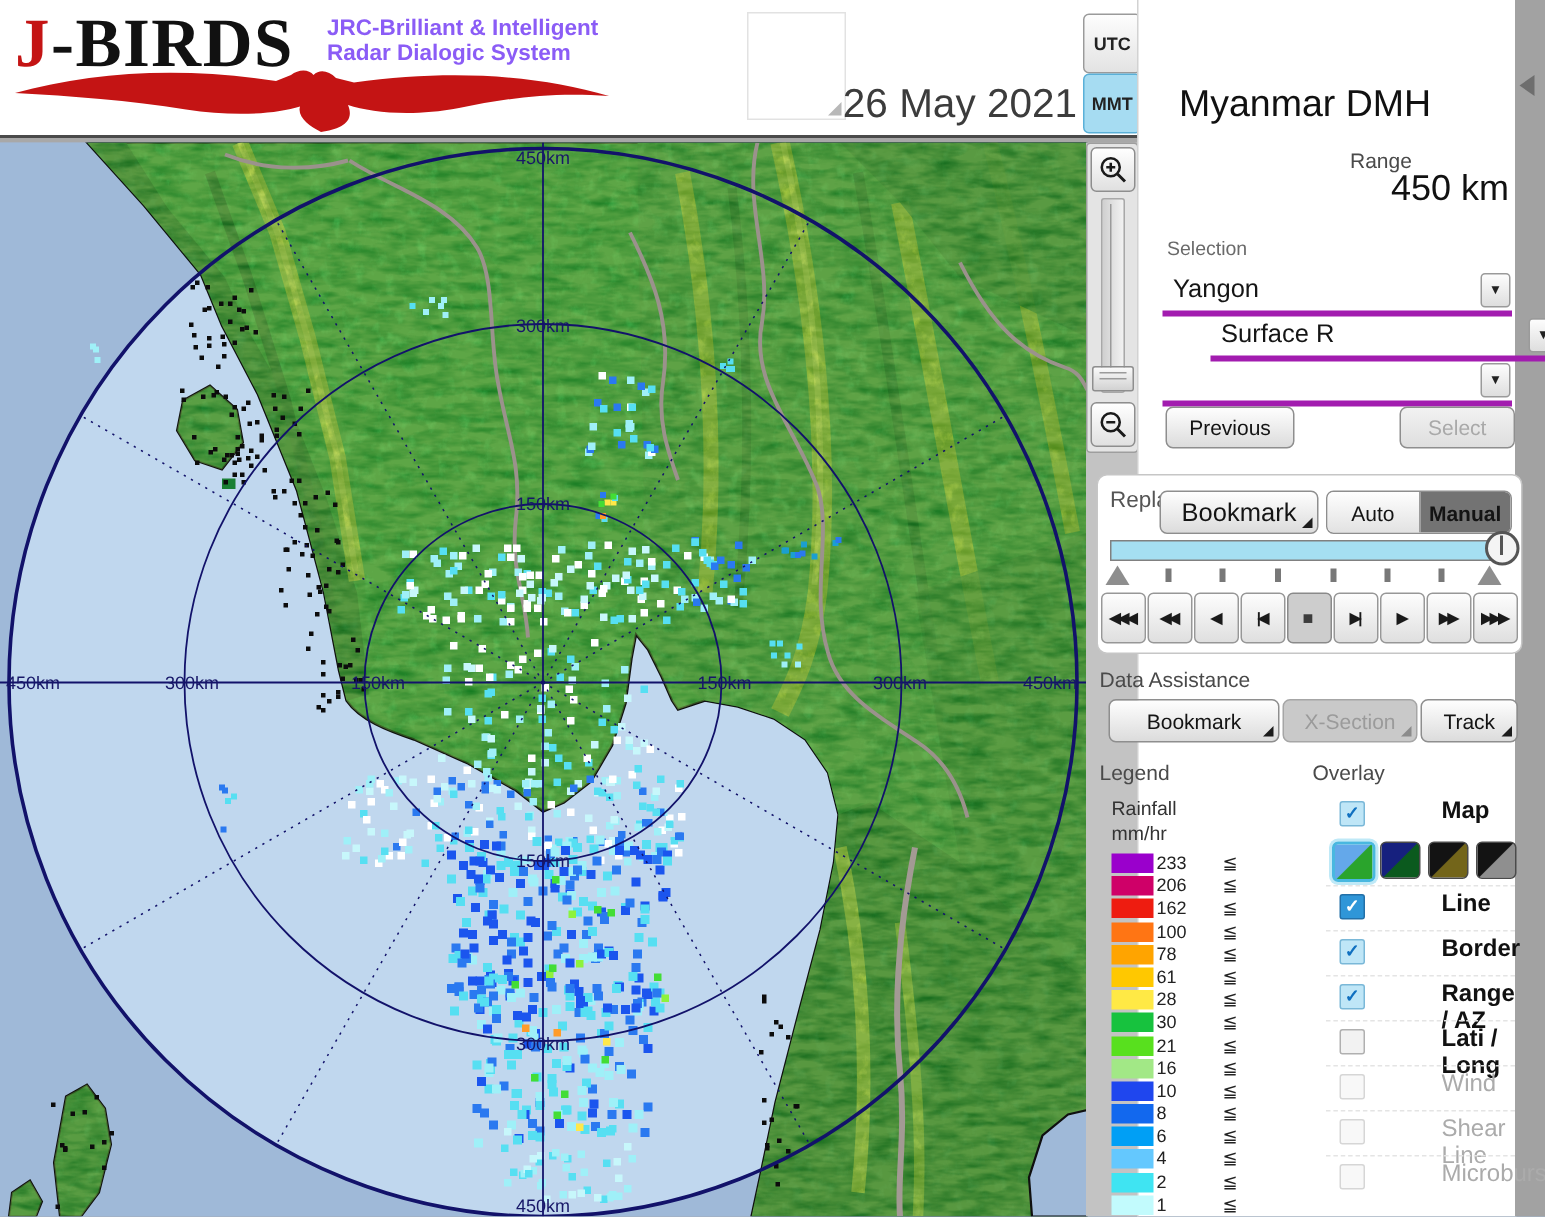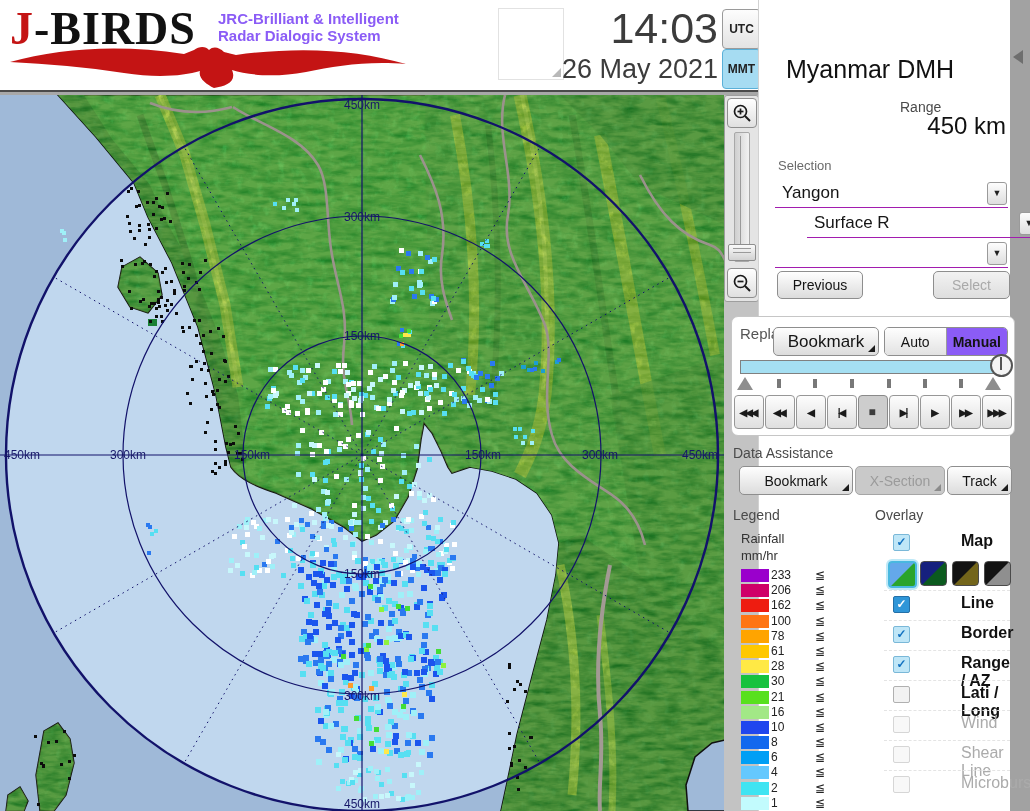--- a/index.html
+++ b/index.html
@@ -45,41 +45,41 @@
              border:1px solid #8e8e8e;border-radius:2px;}
   #zoomthumb div{margin:3px 4px 0 4px;height:1px;background:#9a9a9a;}
   
   #panel{left:758px;top:0;width:252px;height:811px;background:#fff;border-left:1px solid #d2d2d2;}
   #edge{left:1010px;top:0;width:20px;height:811px;background:#a2a2a2;}
   #station-title{left:786px;top:55px;font-size:25px;color:#111;}
   #range-box{left:775px;top:93px;width:233px;height:49px;background:#fff;}
   #range-label{left:900px;top:99px;font-size:14px;color:#4a4a4a;}
   #range-value{left:880px;top:112px;width:126px;text-align:right;font-size:24px;color:#111;}
   #sel-label{left:778px;top:158px;font-size:13px;color:#6a6a6a;}
-  .dd-row{left:775px;width:233px;height:27px;border-bottom:1px solid #a21caf;}
+  .dd-row{left:775px;width:233px;height:27px;border-bottom:4px solid #a21caf;}
   .dd-val{position:absolute;left:7px;top:3px;font-size:17px;color:#151515;}
   .dd-btn{position:absolute;right:1px;top:2px;width:18px;height:21px;border:1px solid #9a9a9a;border-radius:3px;
           background:linear-gradient(#fdfdfd,#dedede);font-size:9px;color:#222;text-align:center;line-height:21px;}
   .btn{border:1px solid #8e8e8e;border-radius:5px;background:linear-gradient(#fefefe,#dcdcdc);
        font-size:14px;color:#141414;display:flex;align-items:center;justify-content:center;}
   .btn.disabled{color:#9b9b9b;background:#c9c9c9;border-color:#a6a6a6;}
   .fold::after{content:"";position:absolute;right:3px;bottom:3px;width:0;height:0;
                border-left:7px solid transparent;border-bottom:7px solid #1c1c1c;}
   .fold.disabled::after{border-bottom-color:#8b8b8b;}
   #btn-previous{left:777px;top:271px;width:84px;height:26px;}
   #btn-select{left:933px;top:271px;width:75px;height:26px;color:#a9a9a9;background:linear-gradient(#f2f2f2,#dedede);}
   
   #replay-box{left:731px;top:316px;width:282px;height:118px;background:#fff;
               border:1px solid #c6c6c6;border-radius:7px;}
   #replay-label{left:8px;top:8px;font-size:15px;color:#555;position:absolute;}
   #btn-bookmark{left:41px;top:10px;width:104px;height:27px;position:absolute;font-size:17px;}
   #seg{left:152px;top:10px;width:122px;height:27px;position:absolute;display:flex;border:1px solid #8e8e8e;border-radius:5px;overflow:hidden;}
   #seg div{flex:1;display:flex;align-items:center;justify-content:center;font-size:14px;color:#141414;}
   #seg-auto{background:linear-gradient(#fefefe,#e2e2e2);border-right:1px solid #9c9c9c;}
-  #seg-manual{background:#8b5cf6;font-weight:bold;}
+  #seg-manual{background:#737373;font-weight:bold;}
   #rslider{left:8px;top:43px;width:262px;height:12px;position:absolute;border:1px solid #808080;background:#a5dff2;}
   #rthumb{left:258px;top:37px;width:19px;height:19px;position:absolute;border:2px solid #555;border-radius:50%;background:#f4f4f4;}
   #rthumb div{position:absolute;left:8px;top:1px;width:2px;height:13px;background:#555;}
   .tick{top:62px;width:4px;height:9px;background:#787878;position:absolute;}
   .endtri{top:60px;width:0;height:0;position:absolute;border-left:8px solid transparent;
           border-right:8px solid transparent;border-bottom:13px solid #8e8e8e;}
   #pbrow{left:2px;top:78px;width:278px;height:34px;position:absolute;display:flex;gap:1px;}
   .pb{flex:1;border:1px solid #979797;border-radius:4px;background:linear-gradient(#fdfdfd,#dfdfdf);
       display:flex;align-items:center;justify-content:center;font-size:10px;font-weight:bold;
       color:#1a1a1a;letter-spacing:-2px;padding-right:2px;}
@@ -125,21 +125,20 @@
     <div>Radar Dialogic System</div>
   </div>
   <svg class="abs" id="eagle" width="400" height="44" viewBox="0 0 400 44">
     <path fill="#c41414" d="M2,16 C52,2 112,-2 176,8 L186,4 C191,0 198,0 201,4 C205,0 211,1 216,6 L228,9
       C293,0 350,4 398,18 C358,15 328,20 298,26 C266,32 240,29 224,24 C229,36 218,40 206,42 C198,38 190,32 192,25
       C176,30 148,32 116,27 C78,21 40,18 2,16 Z"></path>
   </svg>
   <div class="abs" id="mini-panel">
     <div class="abs" id="mini-grip"></div>
   </div>
-  <div class="abs" id="clock-time">14:03</div>
   <div class="abs" id="clock-date">26 May 2021</div>
   <div class="abs tz-btn" id="tz-utc">UTC</div>
   <div class="abs tz-btn" id="tz-mmt">MMT</div>
   <div class="abs tool-btn" id="tool-save">
     <svg width="22" height="22" viewBox="0 0 24 24">
       <path d="M3 3h15l3 3v15H3z" fill="#14141e"></path>
         <rect x="7" y="3" width="9" height="6" fill="#fff"></rect>
       <rect x="12" y="4" width="2.6" height="4" fill="#14141e"></rect>
         <rect x="6" y="12" width="12" height="9" fill="#fff"></rect>
       <rect x="7.5" y="14" width="9" height="1.6" fill="#14141e"></rect>

